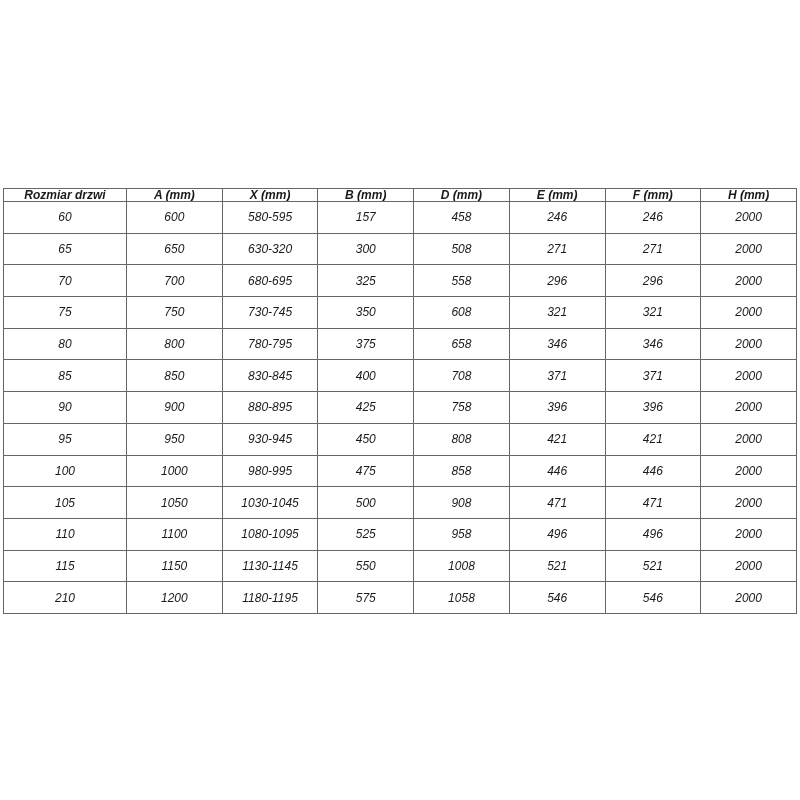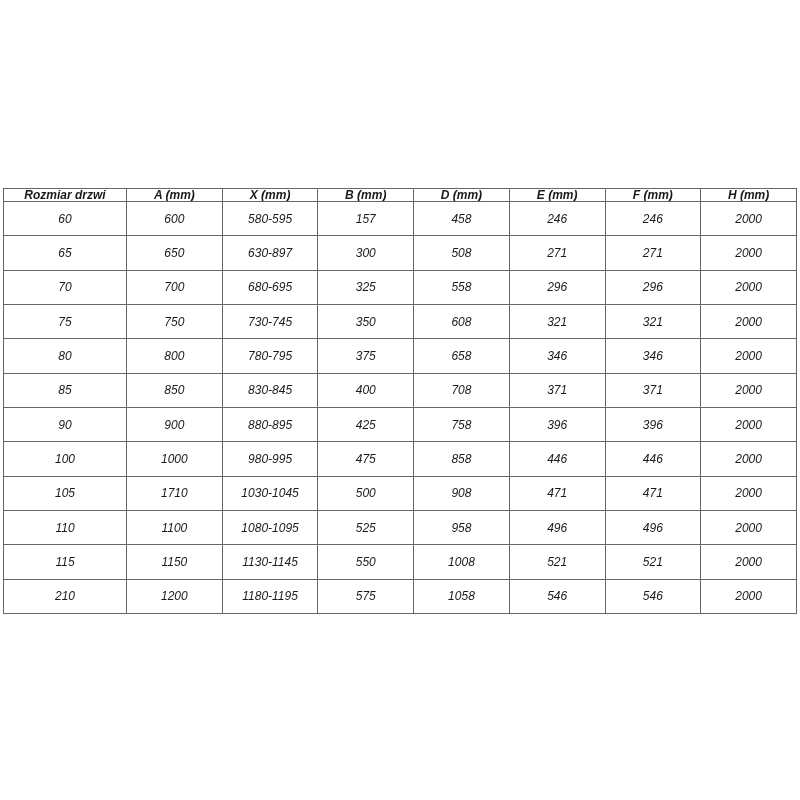--- a/index.html
+++ b/index.html
@@ -73,21 +73,21 @@
           <td>580-595</td>
           <td>157</td>
           <td>458</td>
           <td>246</td>
           <td>246</td>
           <td>2000</td>
         </tr>
         <tr>
           <td>65</td>
           <td>650</td>
-          <td>630-897</td>
+          <td>630-320</td>
           <td>300</td>
           <td>508</td>
           <td>271</td>
           <td>271</td>
           <td>2000</td>
         </tr>
         <tr>
           <td>70</td>
           <td>700</td>
           <td>680-695</td>
@@ -131,32 +131,42 @@
           <td>90</td>
           <td>900</td>
           <td>880-895</td>
           <td>425</td>
           <td>758</td>
           <td>396</td>
           <td>396</td>
           <td>2000</td>
         </tr>
         <tr>
+          <td>95</td>
+          <td>950</td>
+          <td>930-945</td>
+          <td>450</td>
+          <td>808</td>
+          <td>421</td>
+          <td>421</td>
+          <td>2000</td>
+        </tr>
+        <tr>
           <td>100</td>
           <td>1000</td>
           <td>980-995</td>
           <td>475</td>
           <td>858</td>
           <td>446</td>
           <td>446</td>
           <td>2000</td>
         </tr>
         <tr>
           <td>105</td>
-          <td>1710</td>
+          <td>1050</td>
           <td>1030-1045</td>
           <td>500</td>
           <td>908</td>
           <td>471</td>
           <td>471</td>
           <td>2000</td>
         </tr>
         <tr>
           <td>110</td>
           <td>1100</td>

